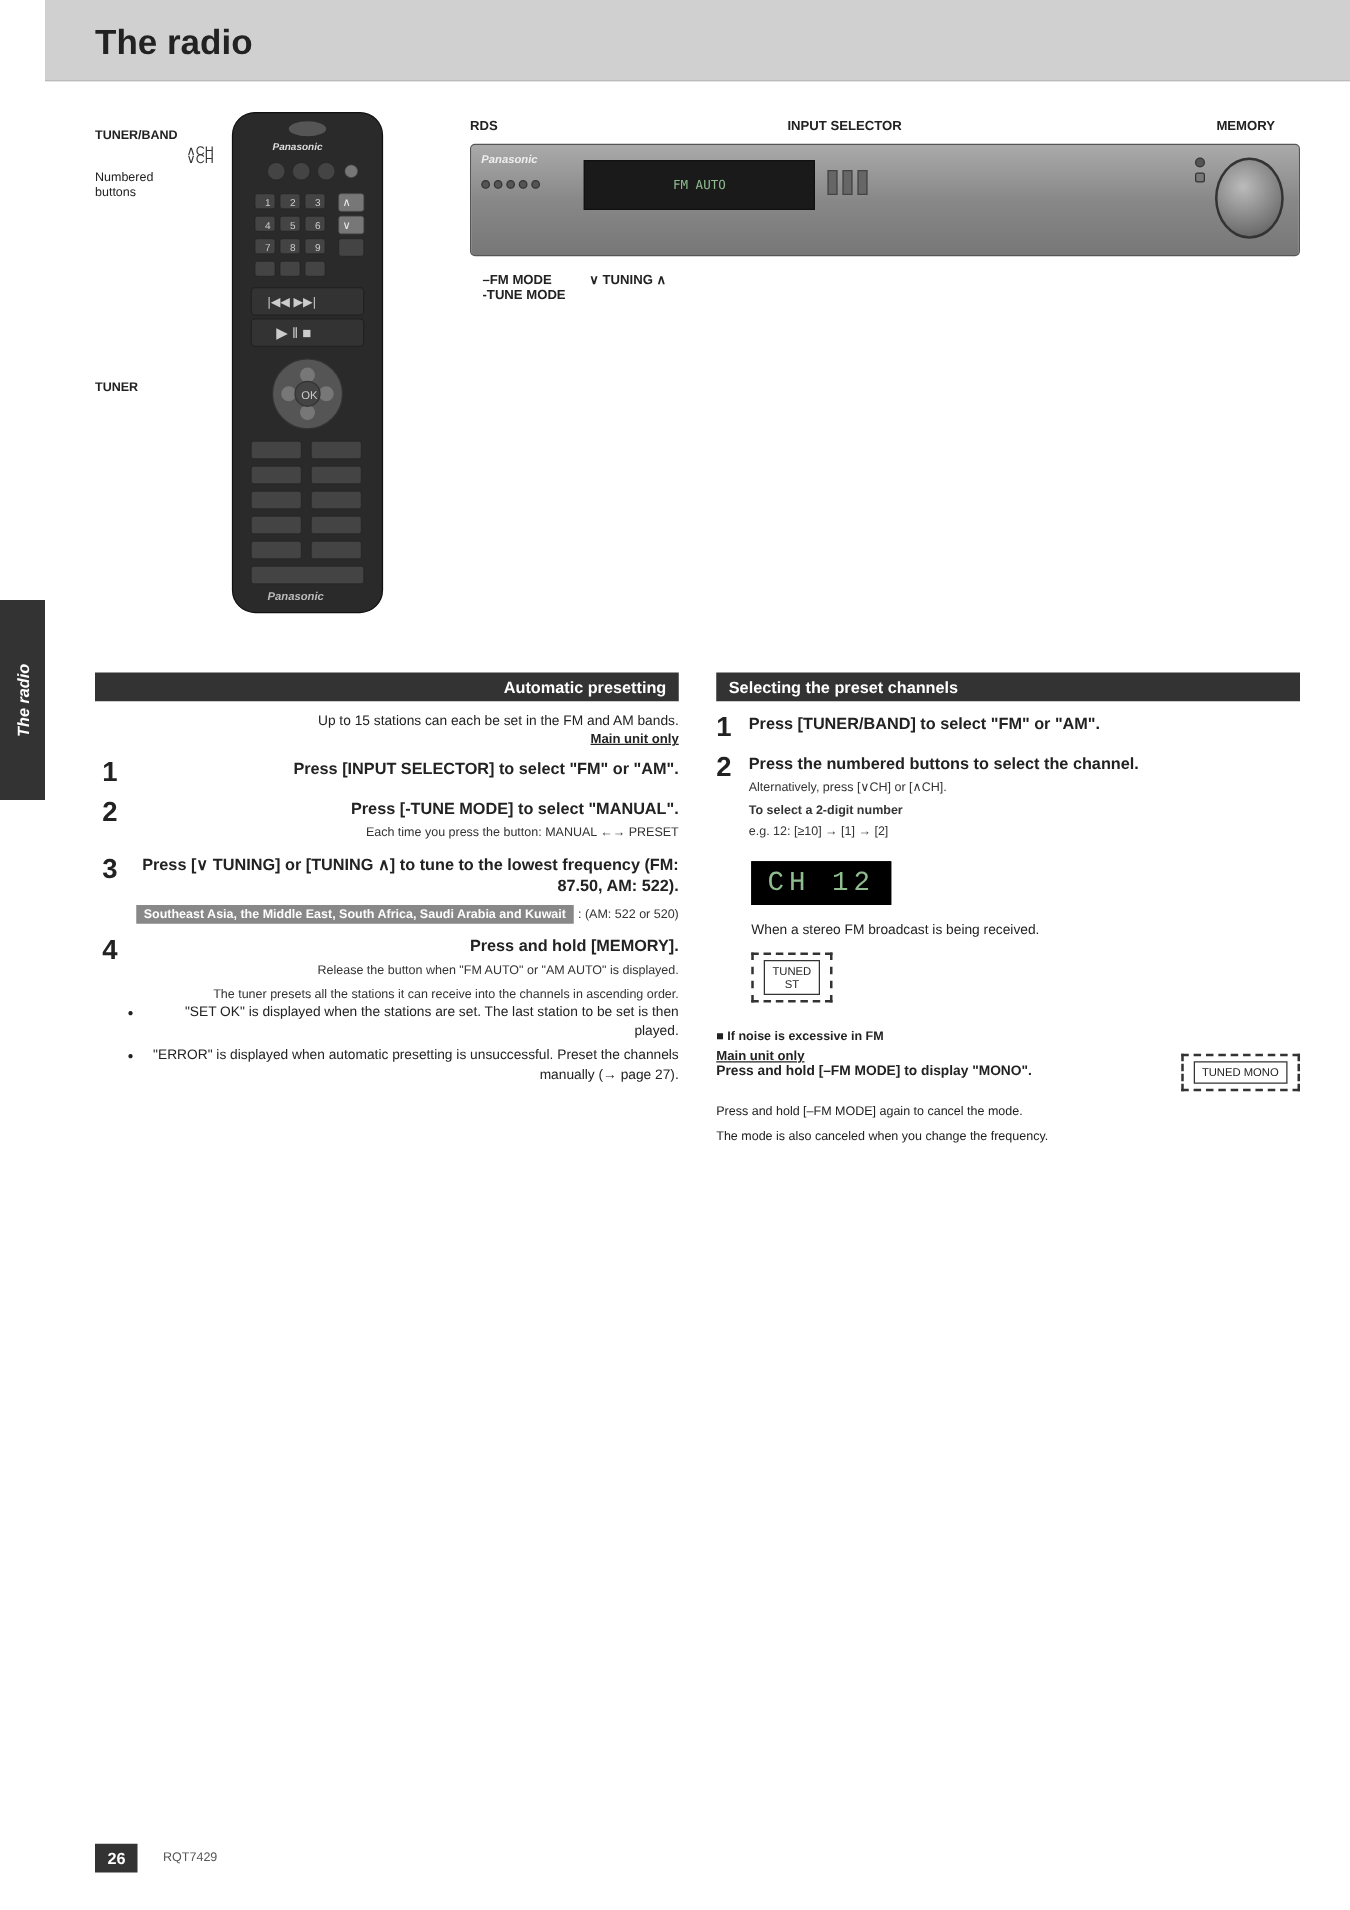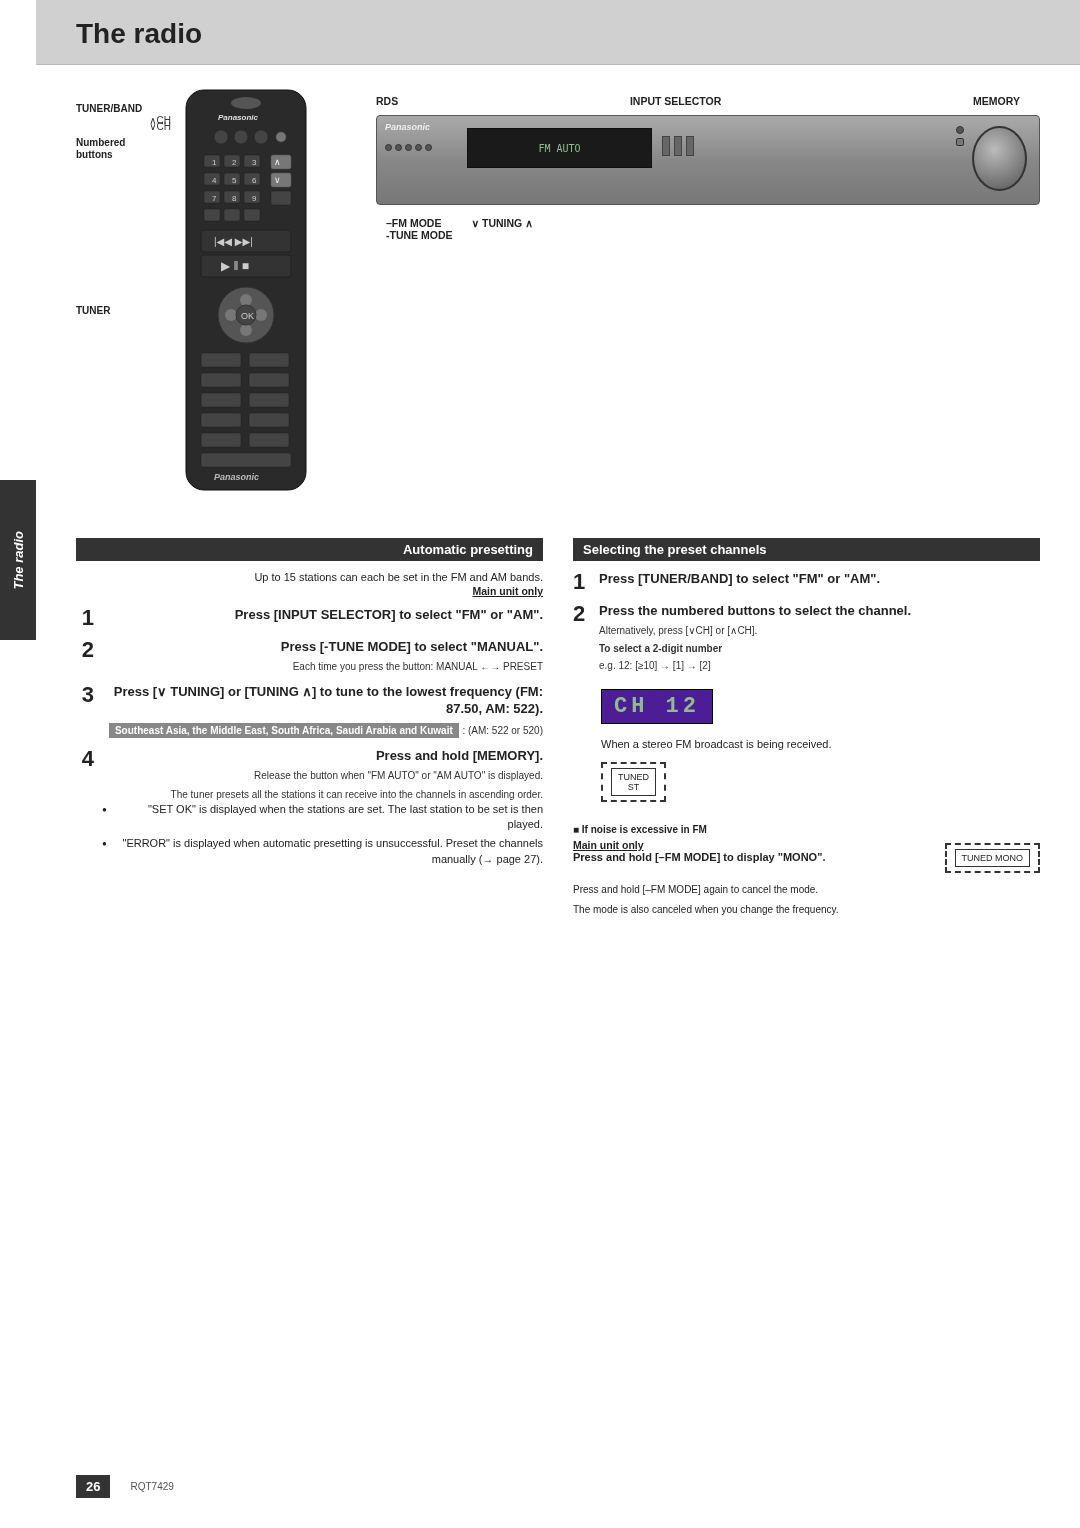--- a/index.html
+++ b/index.html
@@ -139,26 +139,26 @@
       line-height: 1.4;
     }
     .underline-text {
       text-decoration: underline;
       font-weight: bold;
       font-size: 10.5px;
     }
 
     
     .display-indicator {
-      background: #4c1d95;
+      background: #000000;
       border: 1px solid #000;
       color: #8fbc8f;
       font-family: 'Courier New', monospace;
       font-size: 22px;
-      font-weight: bold;
+      font-weight: normal;
       padding: 4px 12px;
       display: inline-block;
       letter-spacing: 4px;
       margin: 6px 0;
     }
 
     .tuned-indicator {
       border: 2px dashed #333;
       padding: 4px 8px;
       display: inline-block;
@@ -284,21 +284,21 @@
 <div class="main-content">
 
   <div class="diagram-section">
 
     <div class="remote-area">
 
       <div style="position:relative; display:flex; align-items:flex-start;">
 
         <div style="width:90px; font-size:10px; padding-top:20px; position:relative;">
           <div style="position:absolute; top:18px; left:0; font-weight:bold; font-size:10px;">TUNER/BAND</div>
-          <div style="position:absolute; top:52px; left:0; font-weight:bold; font-size:10px; line-height:1.2;">
+          <div style="position:absolute; top:52px; left:0; font-weight:normal; font-size:10px; line-height:1.2;">
             <span>Numbered</span><br>
             <span>buttons</span>
           </div>
           <div style="position:absolute; top:220px; left:0; font-weight:bold; font-size:10px;">TUNER</div>
 
           <div style="position:absolute; top:30px; right:-5px; font-size:10px; color:#333;">∧CH</div>
           <div style="position:absolute; top:36px; right:-5px; font-size:10px; color:#333;">∨CH</div>
         </div>
 
         <div>

